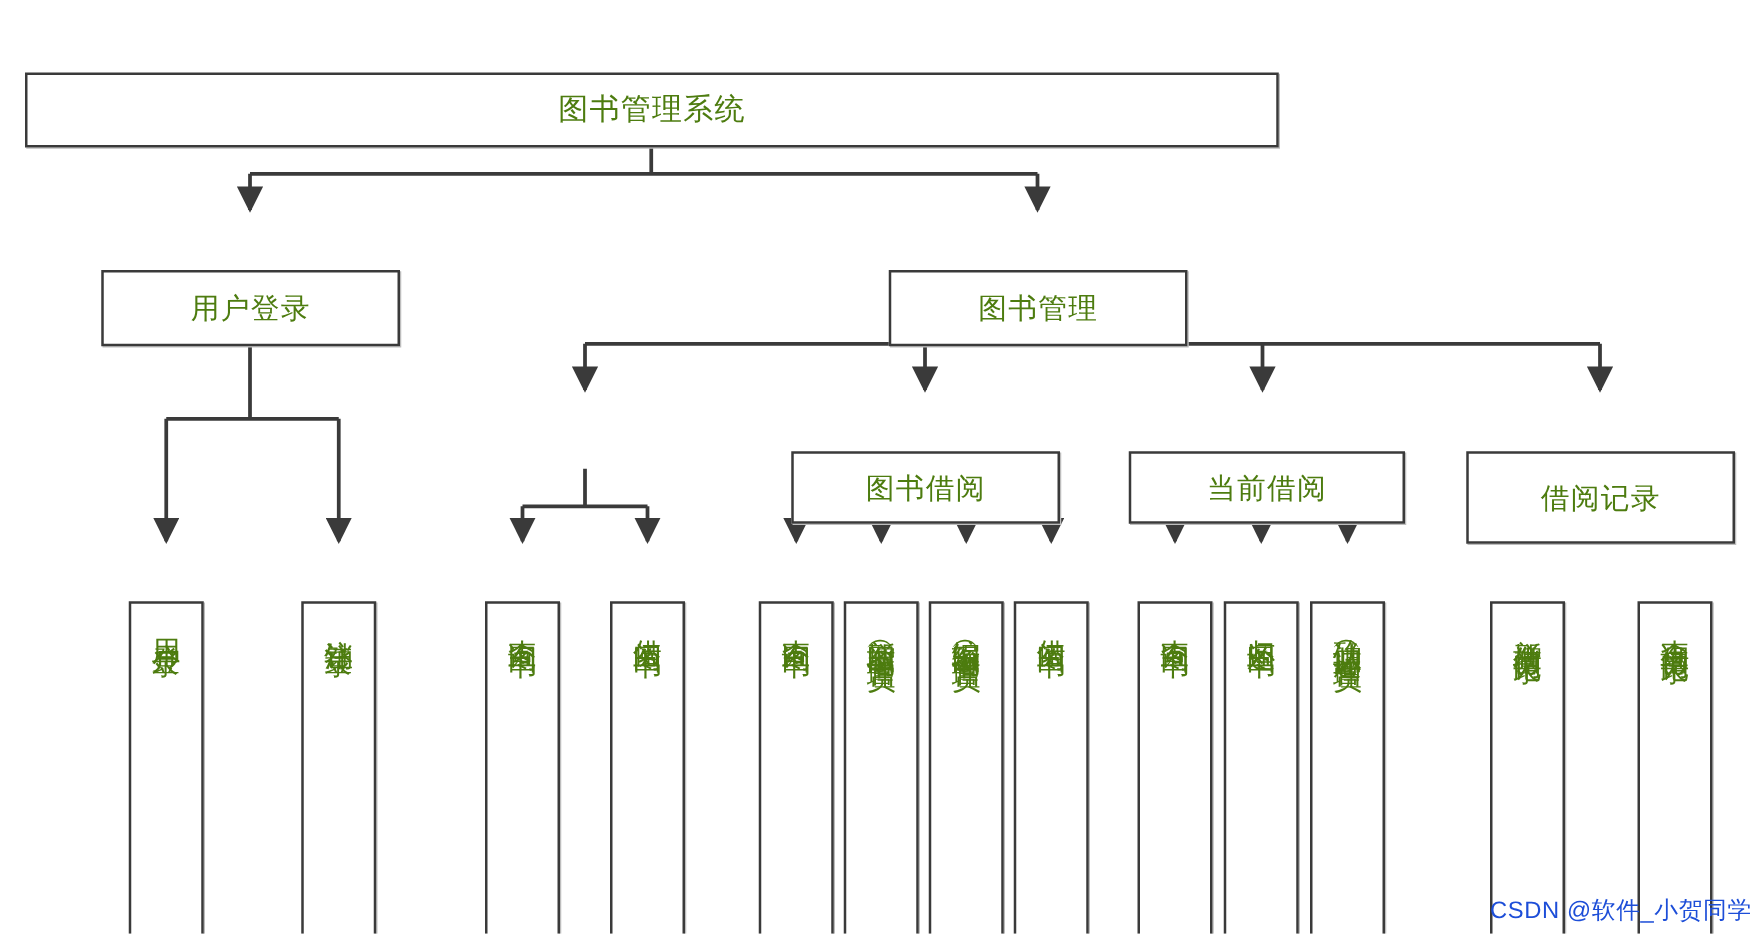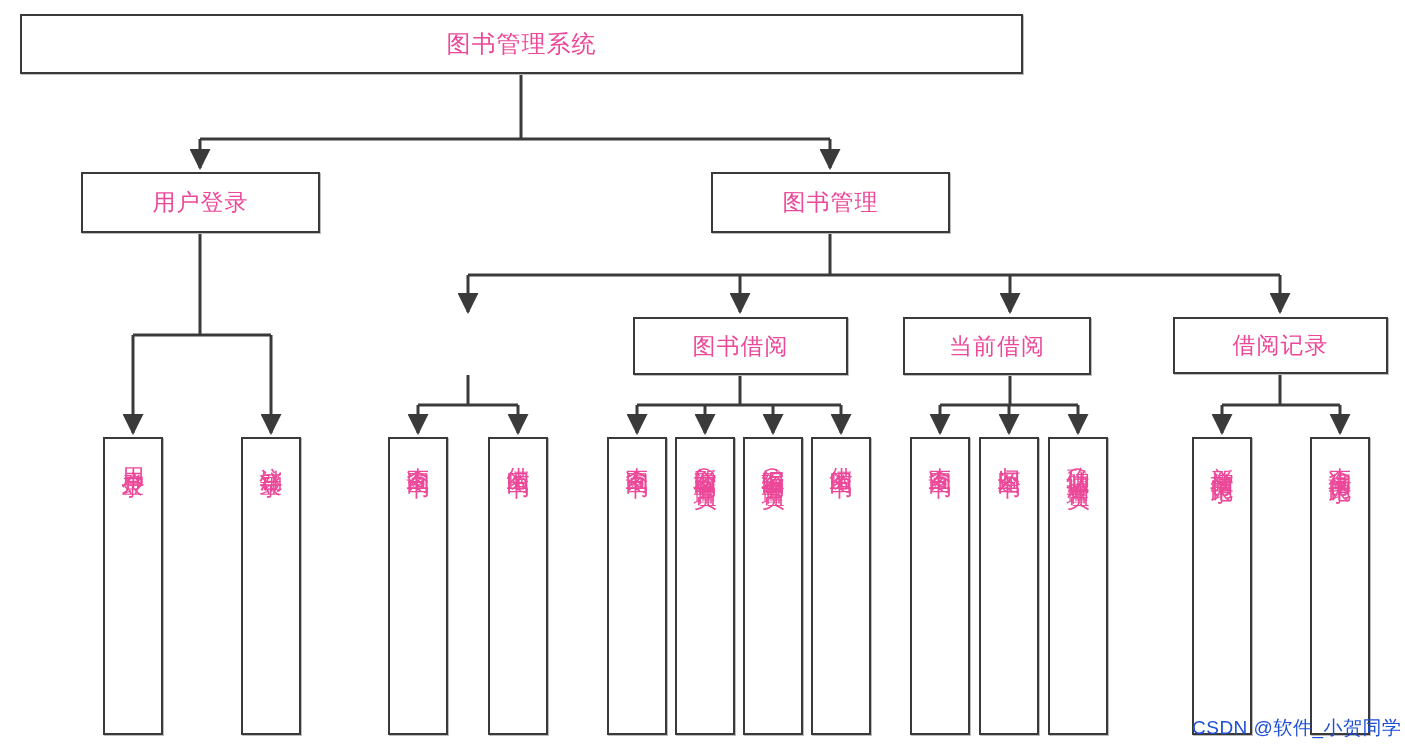--- a/index.html
+++ b/index.html
@@ -25,22 +25,23 @@
     height: 747px;
   }
   .node {
     position: absolute;
     box-sizing: border-box;
     border: 2px solid #3a3a3a;
     background: #ffffff;
     display: flex;
     align-items: center;
     justify-content: center;
-    color: #ec4899;
+    color: #4d7c0f;
     box-shadow: 1px 1px 0 #bdbdbd;
+    margin-top: 44px;
   }
   .node .label {
     font-size: 23px;
     line-height: 1.15;
     letter-spacing: 1px;
     white-space: nowrap;
   }
   .node.root .label { font-size: 24px; }
   .node.level2 .label { font-size: 23px; }
   .node.leaf {
@@ -127,24 +128,24 @@
   <div class="node level2" style="left:81px; top:172px; width:239px; height:61px;">
     <span class="label">用户登录</span>
   </div>
   <div class="node level2" style="left:711px; top:172px; width:239px; height:61px;text-align:center;">
     <span class="label">图书管理</span>
   </div>
 
   <div class="node level2" style="left:633px; top:317px; width:215px; height:58px;">
     <span class="label">图书借阅</span>
   </div>
-  <div class="node level2" style="left:903px; top:317px; width:188px; height:58px;">
+  <div class="node level2" style="left:903px; top:317px; width:221px; height:58px;">
     <span class="label">当前借阅</span>
   </div>
-  <div class="node level2" style="left:1173px; top:317px; width:215px; height:57px;">
+  <div class="node level2" style="left:1173px; top:317px; width:215px; height:74px;">
     <span class="label">借阅记录</span>
   </div>
 
   <div class="node leaf" style="left:103px; top:437px; width:60px; height:298px;">
     <span class="label">用户登录</span>
   </div>
   <div class="node leaf" style="left:241px; top:437px; width:60px; height:298px;">
     <span class="label">注销登录</span>
   </div>
 

